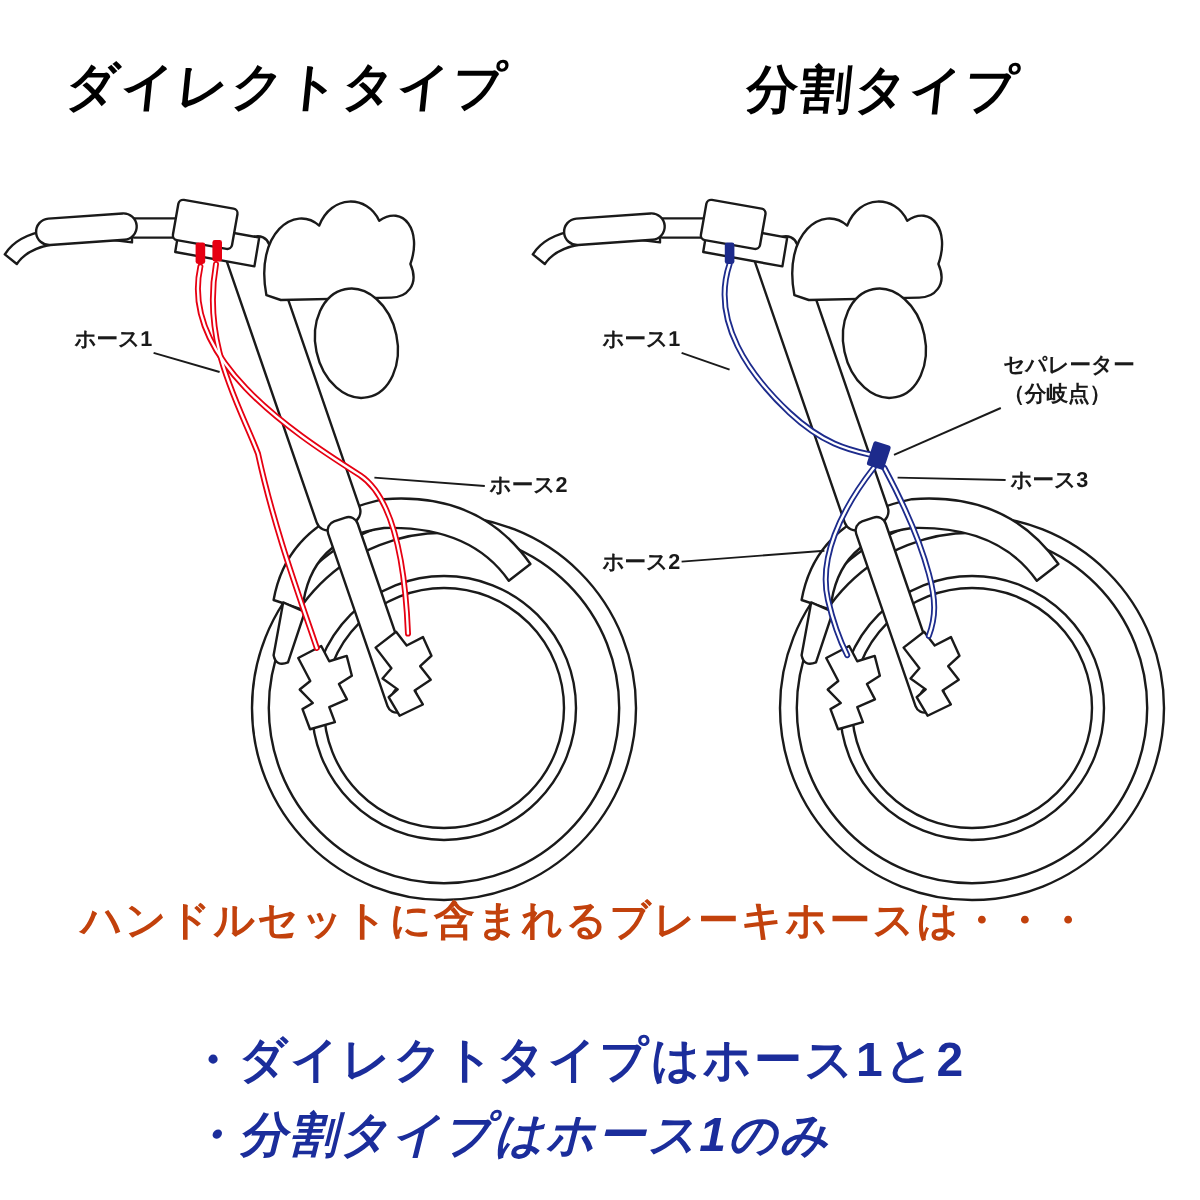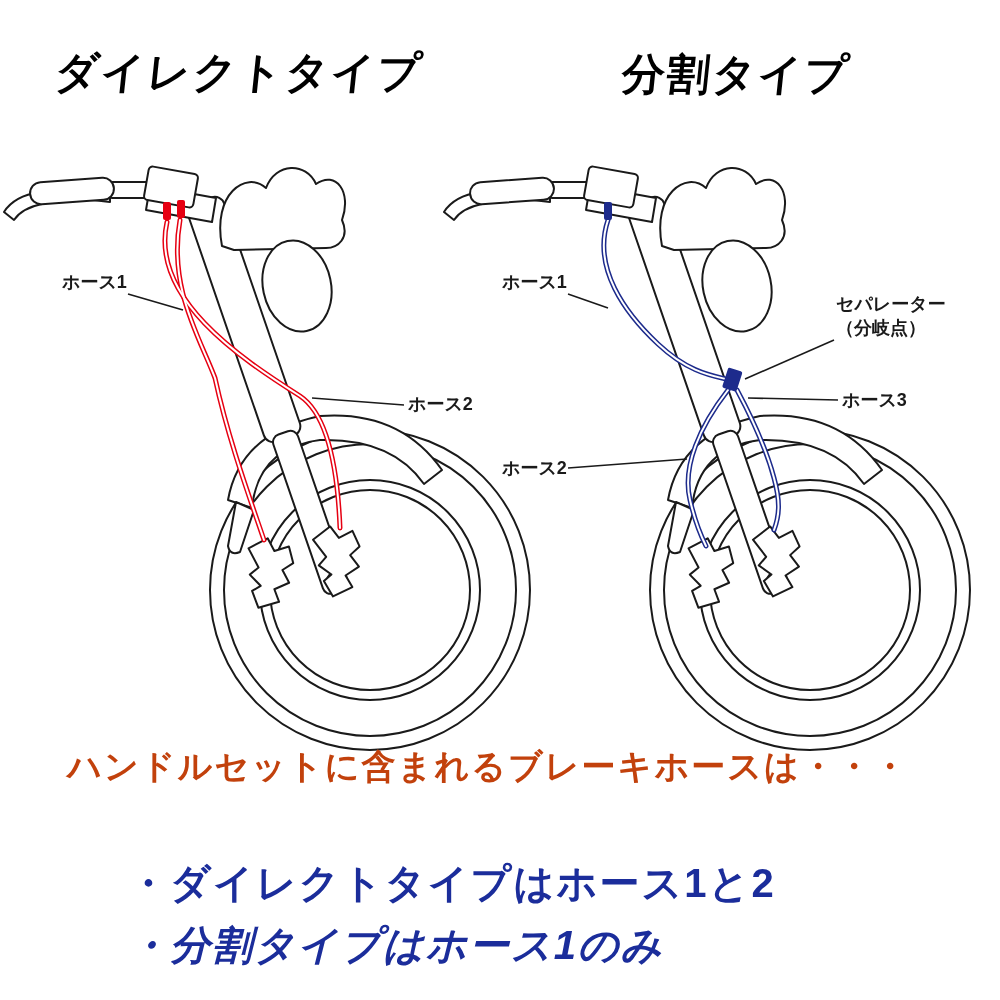--- a/index.html
+++ b/index.html
@@ -7,21 +7,21 @@
         font-family:"Liberation Sans",sans-serif;color:#111;overflow:hidden;}
   .title{position:absolute;font-weight:bold;font-size:43px;letter-spacing:2px;
          transform:skewX(-6deg);white-space:nowrap;color:#000;}
   #title-direct{left:55px;top:44px;}
   #title-split{left:622px;top:46px;}
   .diagram-svg{position:absolute;left:0;top:148px;}
   .lbl{font-size:18px;font-weight:bold;}
   .leader{stroke-width:1.6;fill:none;}
   .footer-heading{position:absolute;top:744px;left:0;width:976px;text-align:center;
                   font-size:34px;font-weight:bold;margin:0;letter-spacing:2px;color:#c2410c;}
-  .bullet{position:absolute;left:128px;font-size:40px;font-weight:bold;margin:0;
+  .bullet{position:absolute;left:157px;font-size:40px;font-weight:bold;margin:0;
           letter-spacing:2px;white-space:nowrap;}
   #bullet-0{top:856px;}
   #bullet-1{top:918px;}
 </style>
 </head>
 <body>
 
 <div class="page">
 
   <div class="title" id="title-direct">ダイレクトタイプ</div>

